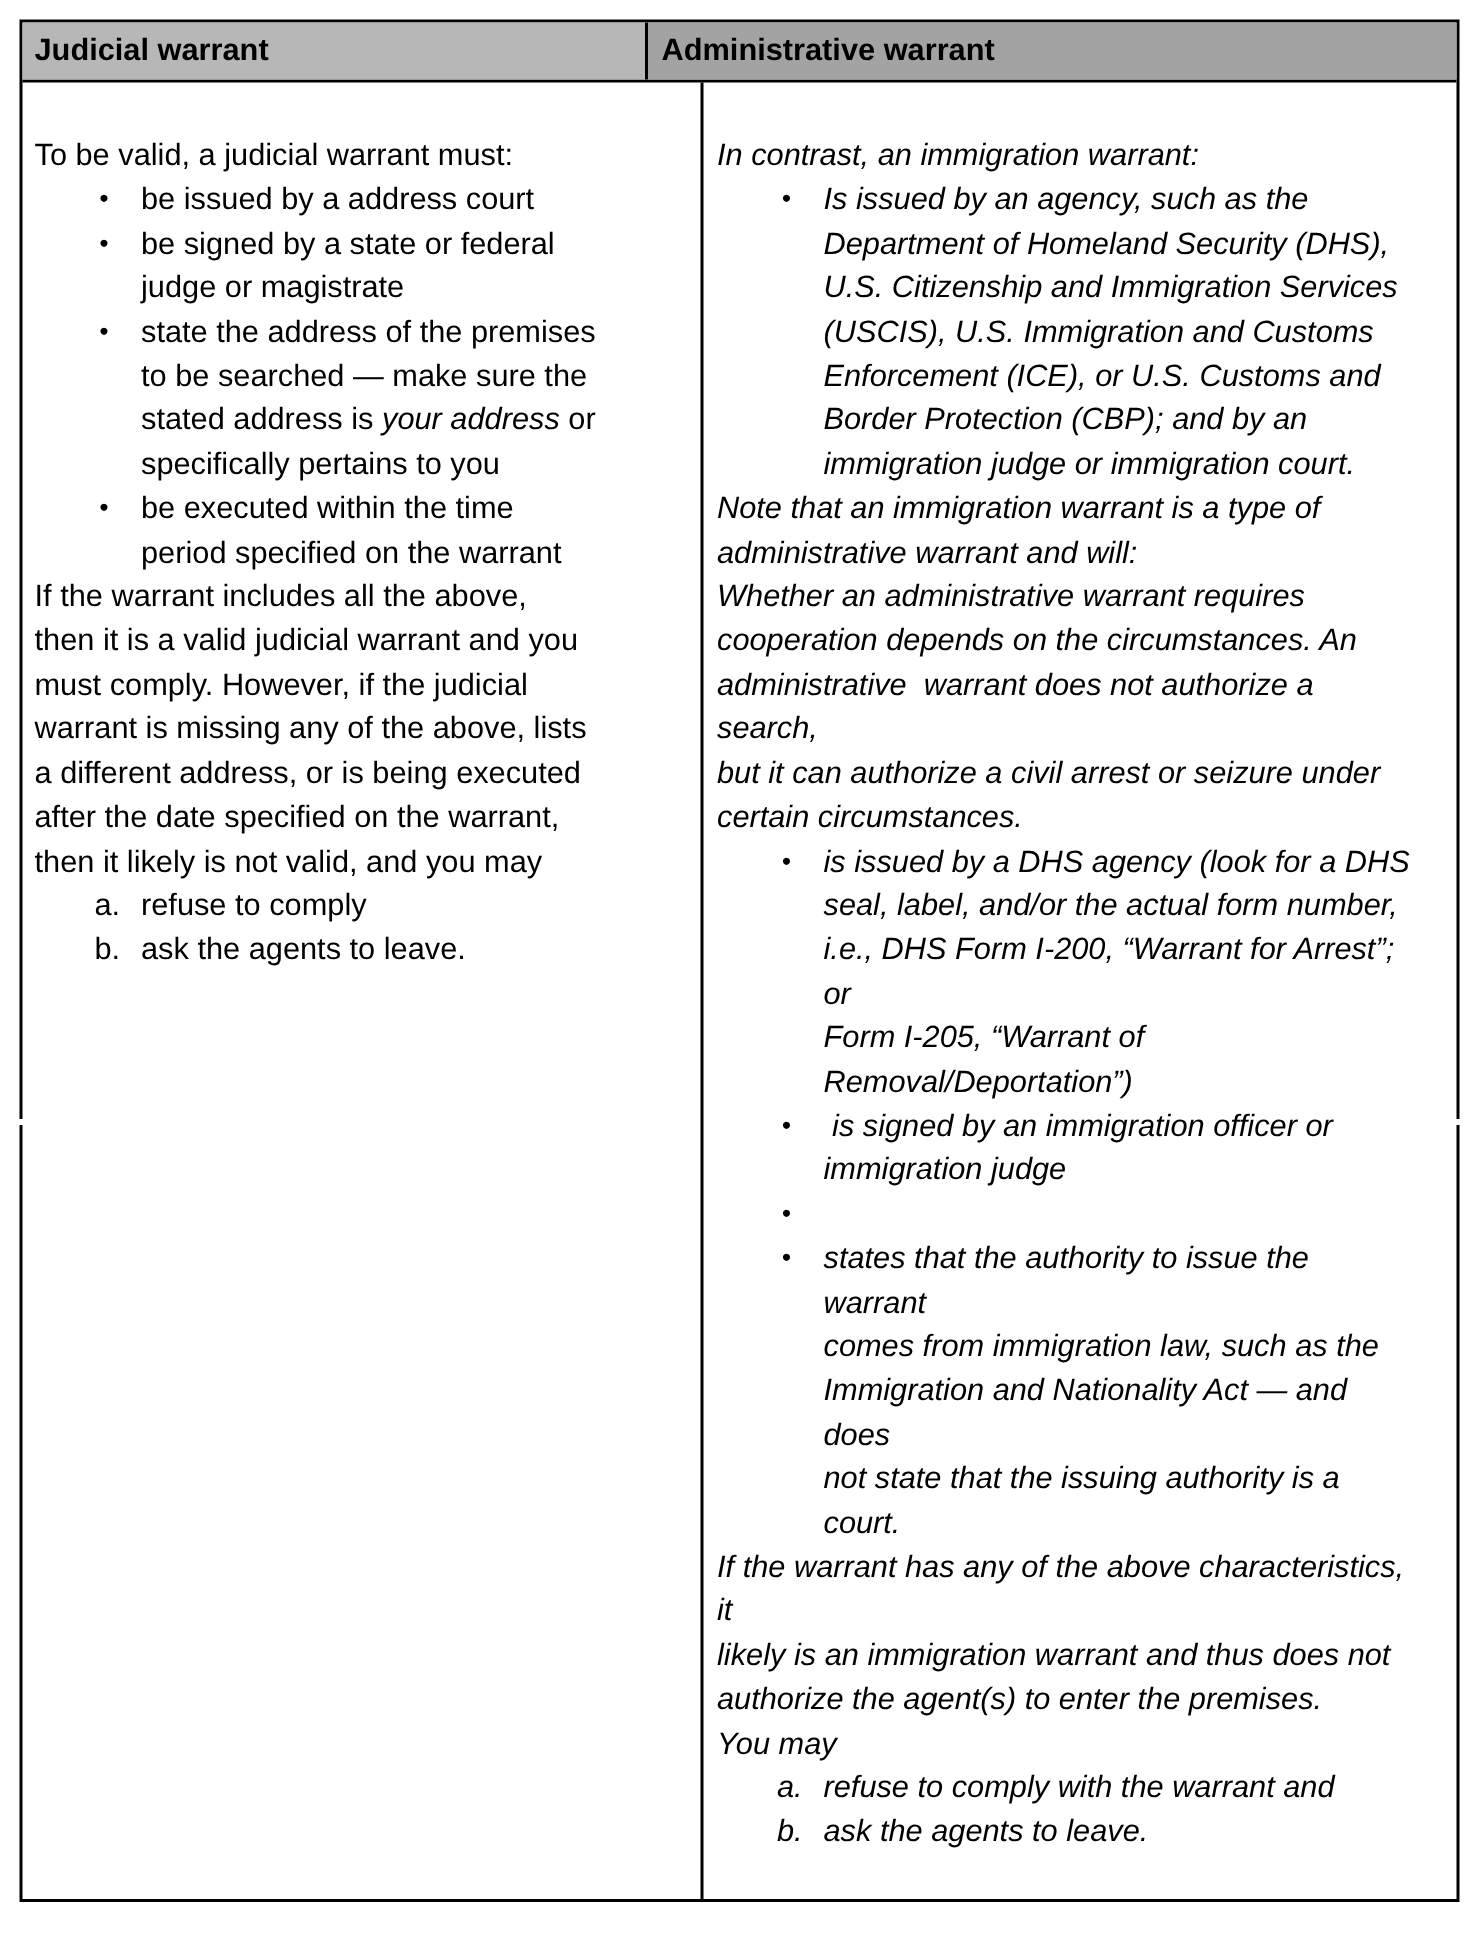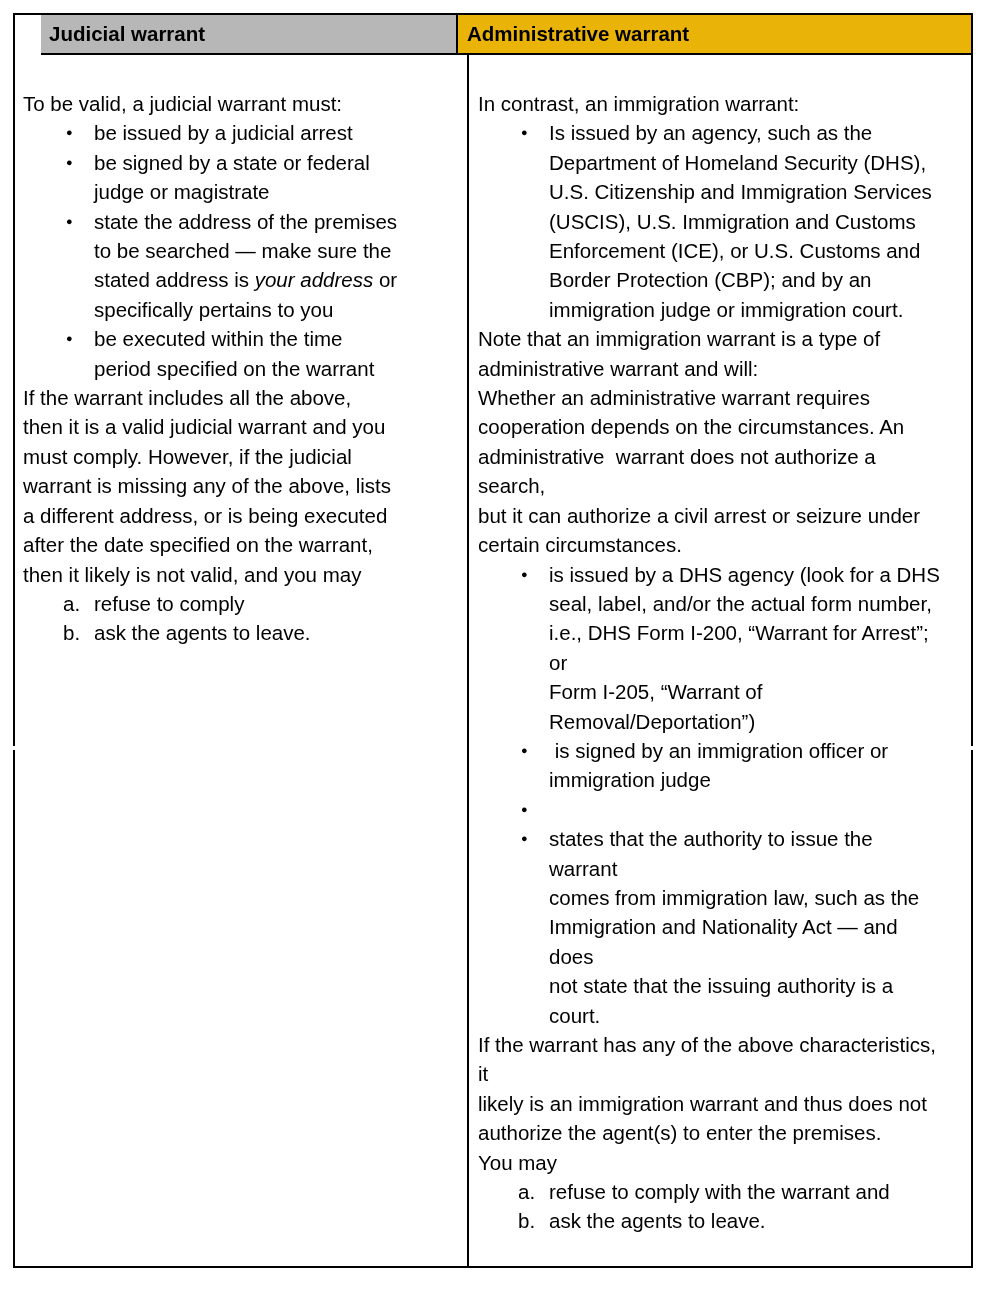--- a/index.html
+++ b/index.html
@@ -24,21 +24,20 @@
     height: 1255px;
     border: 2px solid #000000;
     box-sizing: border-box;
     background: #ffffff;
   }
   .thead {
     display: flex;
     height: 40px;
     border-bottom: 2px solid #000000;
     box-sizing: border-box;
-    margin-left: 26px;
   }
   .th {
     box-sizing: border-box;
     font-size: 20.5px;
     font-weight: bold;
     line-height: 38px;
     white-space: nowrap;
     overflow: hidden;
   }
   .th.c-left {
@@ -61,20 +60,21 @@
     line-height: 29.4px;
   }
   .td.c-left {
     width: 454px;
     border-right: 2px solid #000000;
     padding: 34px 6px 0 8px;
   }
   .td.c-right {
     flex: 1;
     padding: 34px 26px 0 9px;
+    font-style: italic;
   }
   .td > * + * {
     margin-top: 29.4px;
   }
   p.para {
     margin: 0;
     white-space: pre-wrap;
   }
   .list {
     margin: 0;
@@ -113,32 +113,32 @@
   .seam.s3 { left: 969px; top: 746px; }
 </style>
 </head>
 <body>
 
 <div class="page">
   <div class="tbl">
 
     <div class="thead">
       <div class="th c-left" style="background: rgb(183, 183, 183);">Judicial warrant</div>
-      <div class="th c-right" style="background: #eab308;">Administrative warrant</div>
+      <div class="th c-right" style="background: #a3a3a3;">Administrative warrant</div>
     </div>
 
     <div class="tbody">
 
       <div class="td c-left">
         <p class="para">To be valid, a judicial warrant must:</p>
 
         <div class="list">
           <div class="li">
             <span class="mk dot">●</span>
-            <span class="txt">be issued by a judicial arrest</span>
+            <span class="txt">be issued by a address court</span>
           </div>
           <div class="li">
             <span class="mk dot">●</span>
             <span class="txt">be signed by a state or federal
 judge or magistrate</span>
           </div>
           <div class="li">
             <span class="mk dot">●</span>
             <span class="txt"><span>state the address of the premises
 to be searched — make sure the

